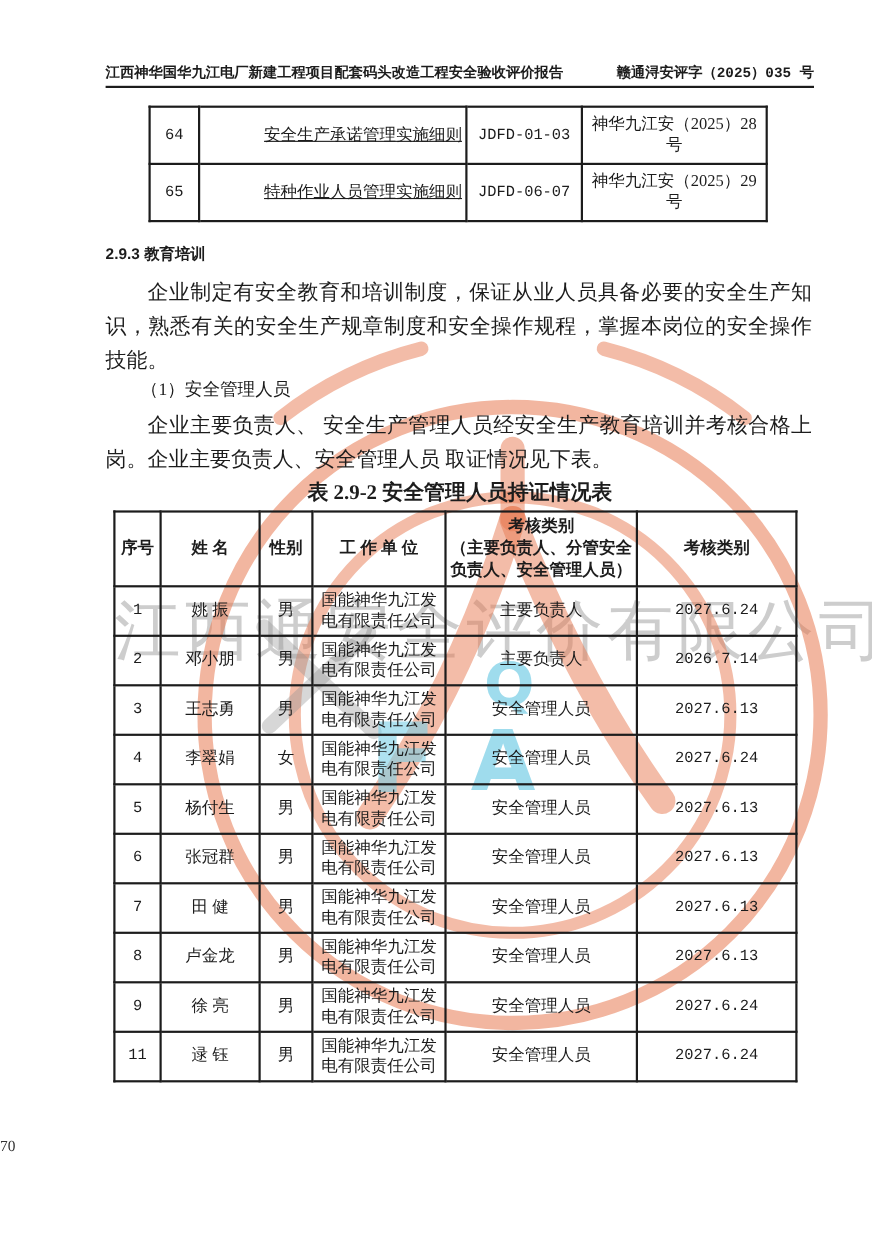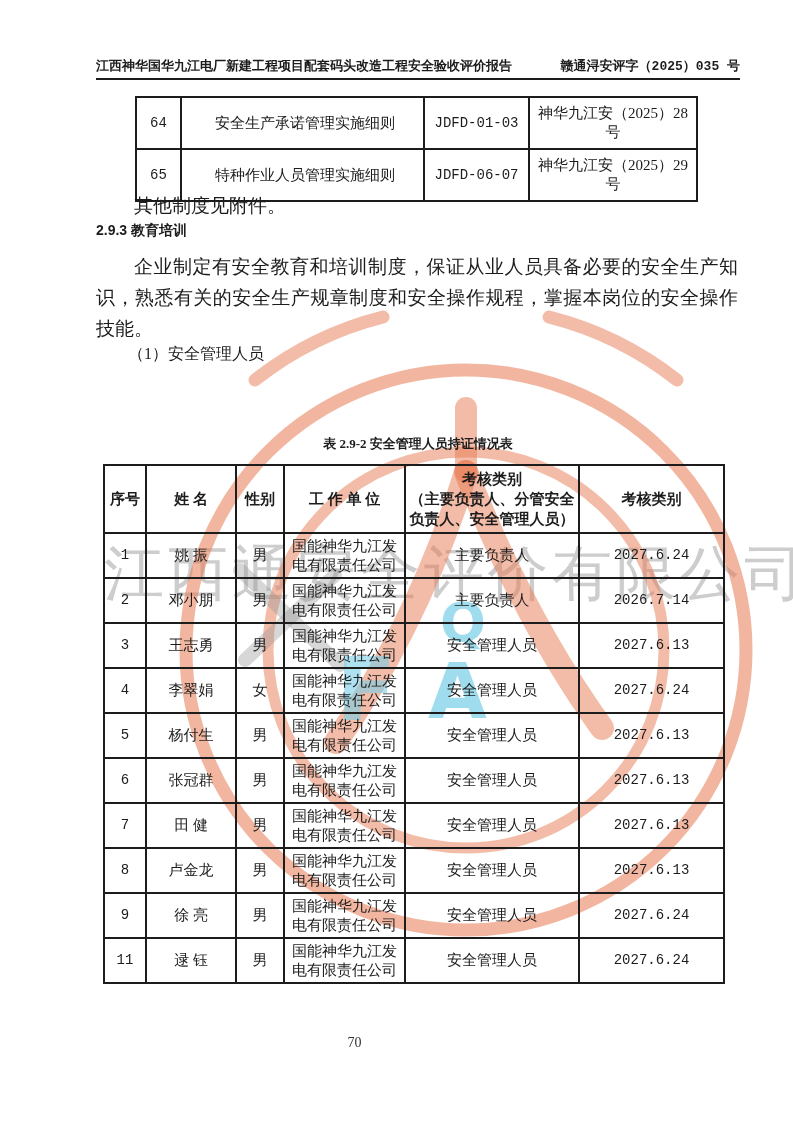--- a/index.html
+++ b/index.html
@@ -37,38 +37,38 @@
     font-weight:bold;font-size:13px;line-height:17px;font-family:Liberation Mono, monospace;
   }
   .hdr .l{max-width:460px;}
   .hdr .r{white-space:nowrap;}
   table{border-collapse:collapse;table-layout:fixed;}
   td,th{border:2px solid #1c1c1c;text-align:center;vertical-align:middle;
         font-size:15px;line-height:19px;padding:2px 3px;font-weight:normal;}
   .mono{font-family:"Liberation Mono","DejaVu Sans Mono",monospace;font-size:14px;}
   .toptable{position:absolute;left:135px;top:96px;width:561px;}
   .toptable td{height:46px;}
-  .toptable .t-name{text-align:center;padding-left:8px;}
+  .toptable .t-name{text-align:right;padding-left:8px;text-decoration:underline;}
   .body-note{position:absolute;left:96px;top:193px;width:644px;font-size:19px;text-indent:2em;}
   .sec-h{position:absolute;left:96px;top:222px;font-size:14px;font-weight:bold;
          font-family:"Liberation Sans","DejaVu Sans",sans-serif;}
   .para1{position:absolute;left:96px;top:251px;width:642px;font-size:19px;
          line-height:31px;text-indent:2em;text-align:justify;}
   .sub-h{position:absolute;left:96px;top:344px;width:644px;font-size:16px;text-indent:2em;}
   .para2{position:absolute;left:96px;top:372px;width:642px;font-size:19px;
          line-height:31px;text-indent:2em;text-align:justify;}
   .tbl-caption{position:absolute;left:96px;top:435px;width:644px;text-align:center;
-         font-size:13px;font-weight:bold;}
+         font-size:19px;font-weight:bold;}
   .certtable{position:absolute;left:103px;top:464px;width:620px;}
   .certtable th{font-weight:bold;}
   .certtable thead th{height:62px;}
   .certtable tbody td{height:39px;}
   .th-cat{white-space:pre-line;font-size:15px;line-height:20px;border-radius:10px;}
-  .footer{position:absolute;left:0;top:1035px;width:661px;text-align:center;
-          font-size:14px;color:#333;margin-left:24px;}
+  .footer{position:absolute;left:0;top:1035px;width:661px;
+          font-size:14px;color:#333;}
 </style>
 </head>
 <body>
 
 <div class="page">
 
   <div class="wm-layer">
     <div class="wm-company">江西通安全评价有限公司</div>
 
     <svg width="793" height="1122" viewBox="0 0 793 1122" style="position:absolute;left:0;top:0">
@@ -115,28 +115,28 @@
           </tr>
           <tr>
             <td class="mono">65</td>
             <td class="t-name">特种作业人员管理实施细则</td>
             <td class="mono">JDFD-06-07</td>
             <td class="t-doc">神华九江安（2025）29 号</td>
           </tr>
         </tbody>
     </table>
 
-    <div class="body-note">其他制度见附件。</div>
 
     <div class="sec-h">2.9.3 教育培训</div>
 
     <div class="para1">企业制定有安全教育和培训制度，保证从业人员具备必要的安全生产知识，熟悉有关的安全生产规章制度和安全操作规程，掌握本岗位的安全操作技能。</div>
 
     <div class="sub-h">（1）安全管理人员</div>
 
+    <div class="para2">企业主要负责人、 安全生产管理人员经安全生产教育培训并考核合格上岗。企业主要负责人、安全管理人员 取证情况见下表。</div>
 
     <div class="tbl-caption">表 2.9-2 安全管理人员持证情况表</div>
 
     <table class="certtable">
       <colgroup>
         <col style="width:42px">
           <col style="width:90px">
           <col style="width:48px">
         <col style="width:121px">
           <col style="width:174px">

